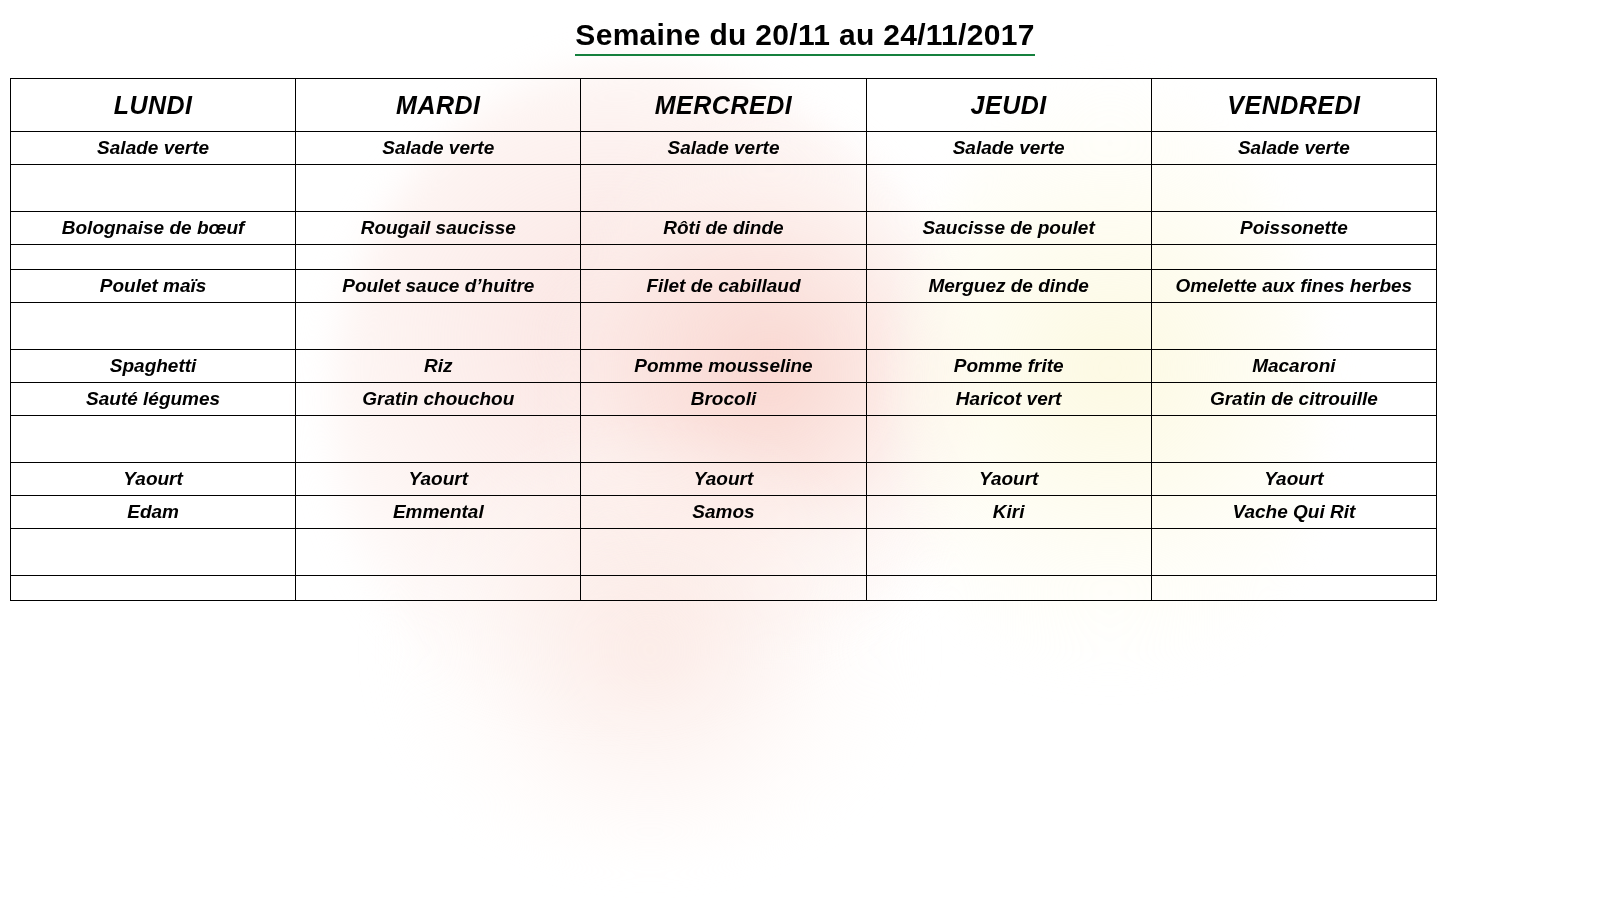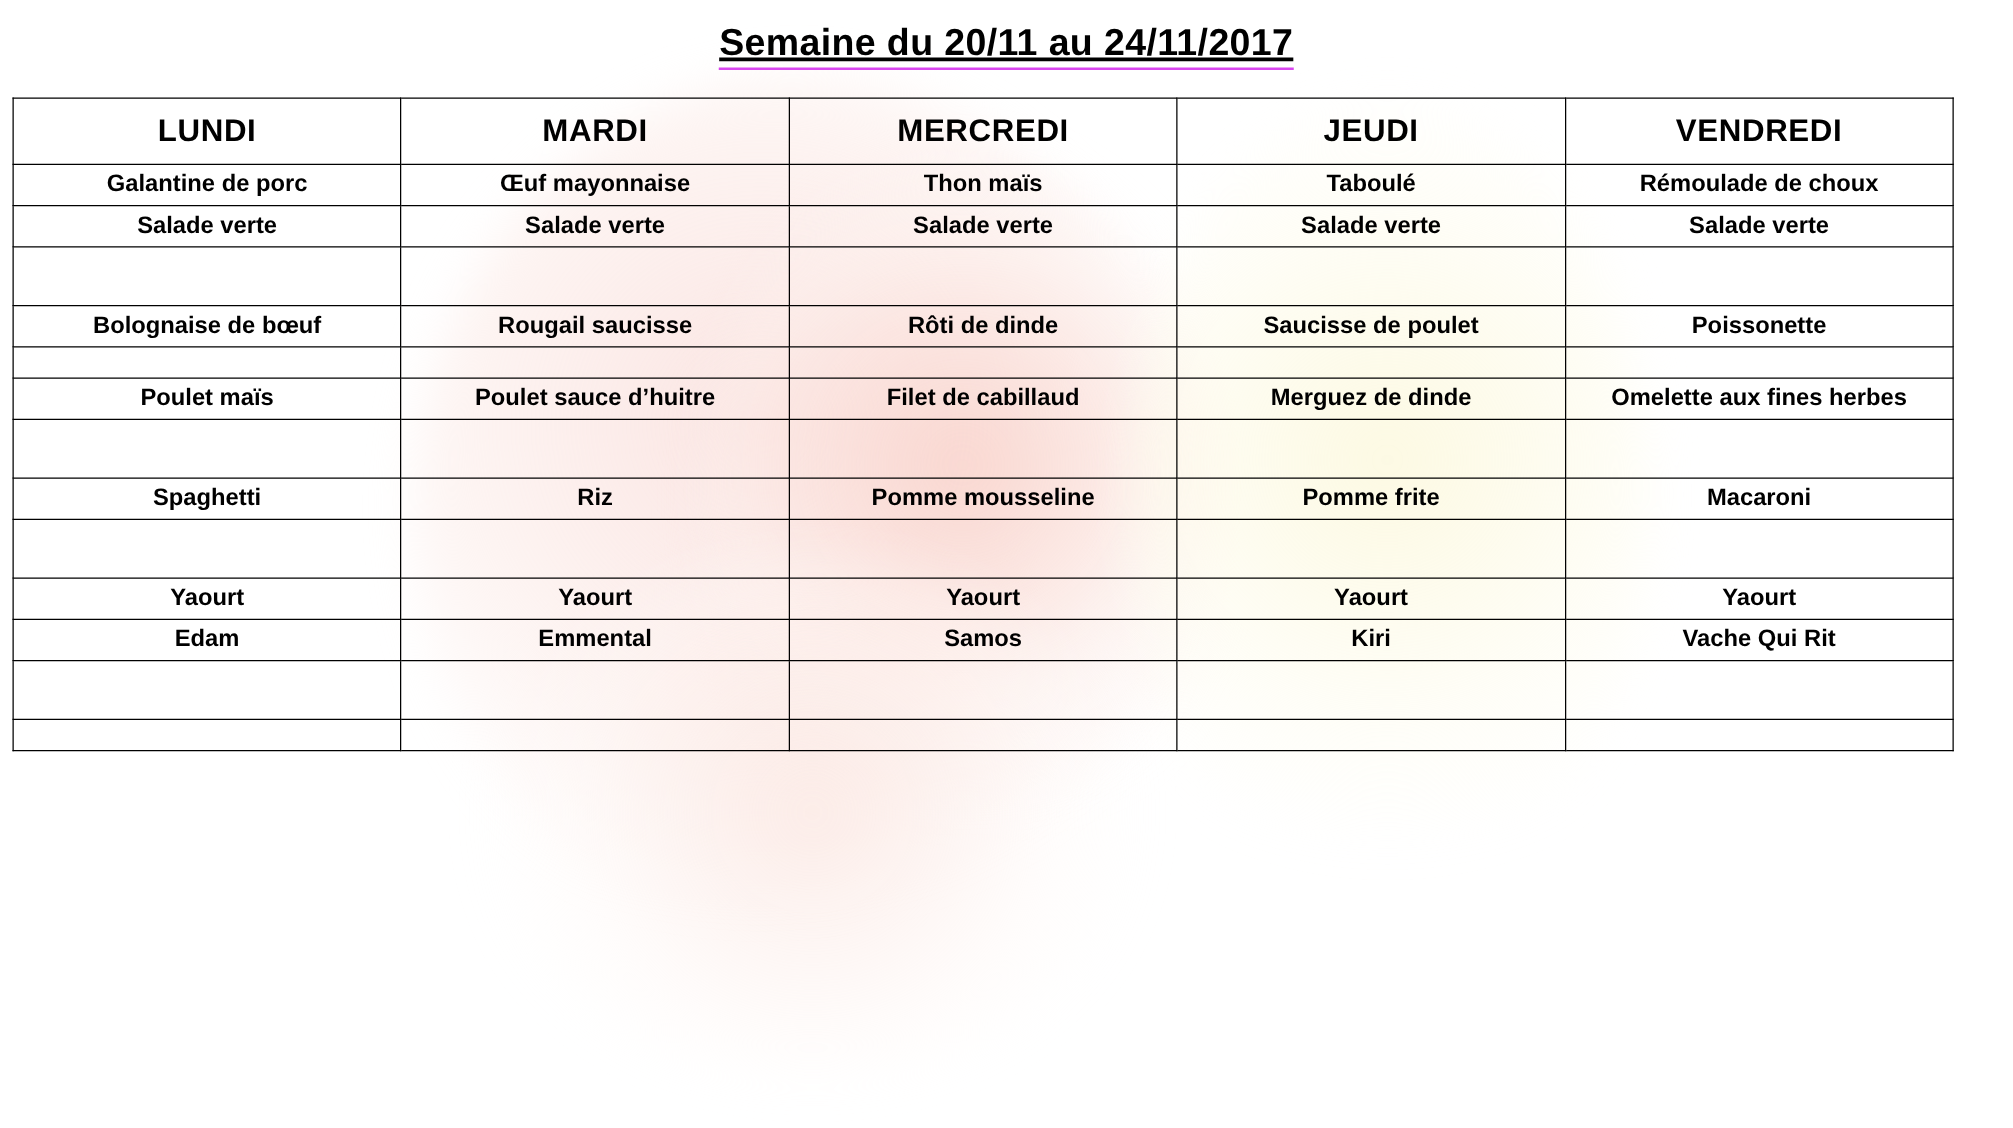--- a/index.html
+++ b/index.html
@@ -62,31 +62,31 @@
   .title-wrap {
     text-align: center;
     padding-top: 18px;
     padding-bottom: 10px;
   }
   .title {
     display: inline-block;
     font-size: 30px;
     font-weight: bold;
     letter-spacing: 0.3px;
-    border-bottom: 2px solid #d946ef;
+    border-bottom: 2px solid #15803d;
     padding-bottom: 2px;
     font-family: "Liberation Sans", sans-serif;
-    text-decoration: underline;
   }
 
   table.menu {
     border-collapse: collapse;
-    width: 1553px;
+    width: 1427px;
     margin: 12px 0 0 10px;
     table-layout: fixed;
+    font-style: italic;
   }
   table.menu td, table.menu th {
     border: 1.5px solid #000;
     text-align: center;
     vertical-align: middle;
     font-weight: bold;
     font-size: 19px;
     padding: 0;
     font-family: "Liberation Sans", sans-serif;
   }
@@ -135,37 +135,20 @@
           <th>LUNDI</th>
           <th>MARDI</th>
           <th>MERCREDI</th>
           <th>JEUDI</th>
           <th>VENDREDI</th>
         </tr>
     </thead>
     <tbody id="table-body">
         <tr>
           <td class="cell">
-            <span class="cell-inner">Galantine de porc</span>
-          </td>
-          <td class="cell">
-            <span class="cell-inner">Œuf mayonnaise</span>
-          </td>
-          <td class="cell">
-            <span class="cell-inner">Thon maïs</span>
-          </td>
-          <td class="cell">
-            <span class="cell-inner">Taboulé</span>
-          </td>
-          <td class="cell">
-            <span class="cell-inner">Rémoulade  de choux</span>
-          </td>
-        </tr>
-        <tr>
-          <td class="cell">
             <span class="cell-inner">Salade verte</span>
           </td>
           <td class="cell">
             <span class="cell-inner">Salade verte</span>
           </td>
           <td class="cell">
             <span class="cell-inner">Salade verte</span>
           </td>
           <td class="cell">
             <span class="cell-inner">Salade verte</span>
@@ -267,20 +250,37 @@
             <span class="cell-inner">Riz</span>
           </td>
           <td class="cell">
             <span class="cell-inner">Pomme mousseline</span>
           </td>
           <td class="cell">
             <span class="cell-inner">Pomme frite</span>
           </td>
           <td class="cell">
             <span class="cell-inner">Macaroni</span>
+          </td>
+        </tr>
+        <tr>
+          <td class="cell">
+            <span class="cell-inner">Sauté légumes</span>
+          </td>
+          <td class="cell">
+            <span class="cell-inner">Gratin chouchou</span>
+          </td>
+          <td class="cell">
+            <span class="cell-inner">Brocoli</span>
+          </td>
+          <td class="cell">
+            <span class="cell-inner">Haricot vert</span>
+          </td>
+          <td class="cell">
+            <span class="cell-inner">Gratin de citrouille</span>
           </td>
         </tr>
         <tr class="spacer">
           <td class="empty">
             <span class="cell-inner"></span>
           </td>
           <td class="empty">
             <span class="cell-inner"></span>
           </td>
           <td class="empty">

